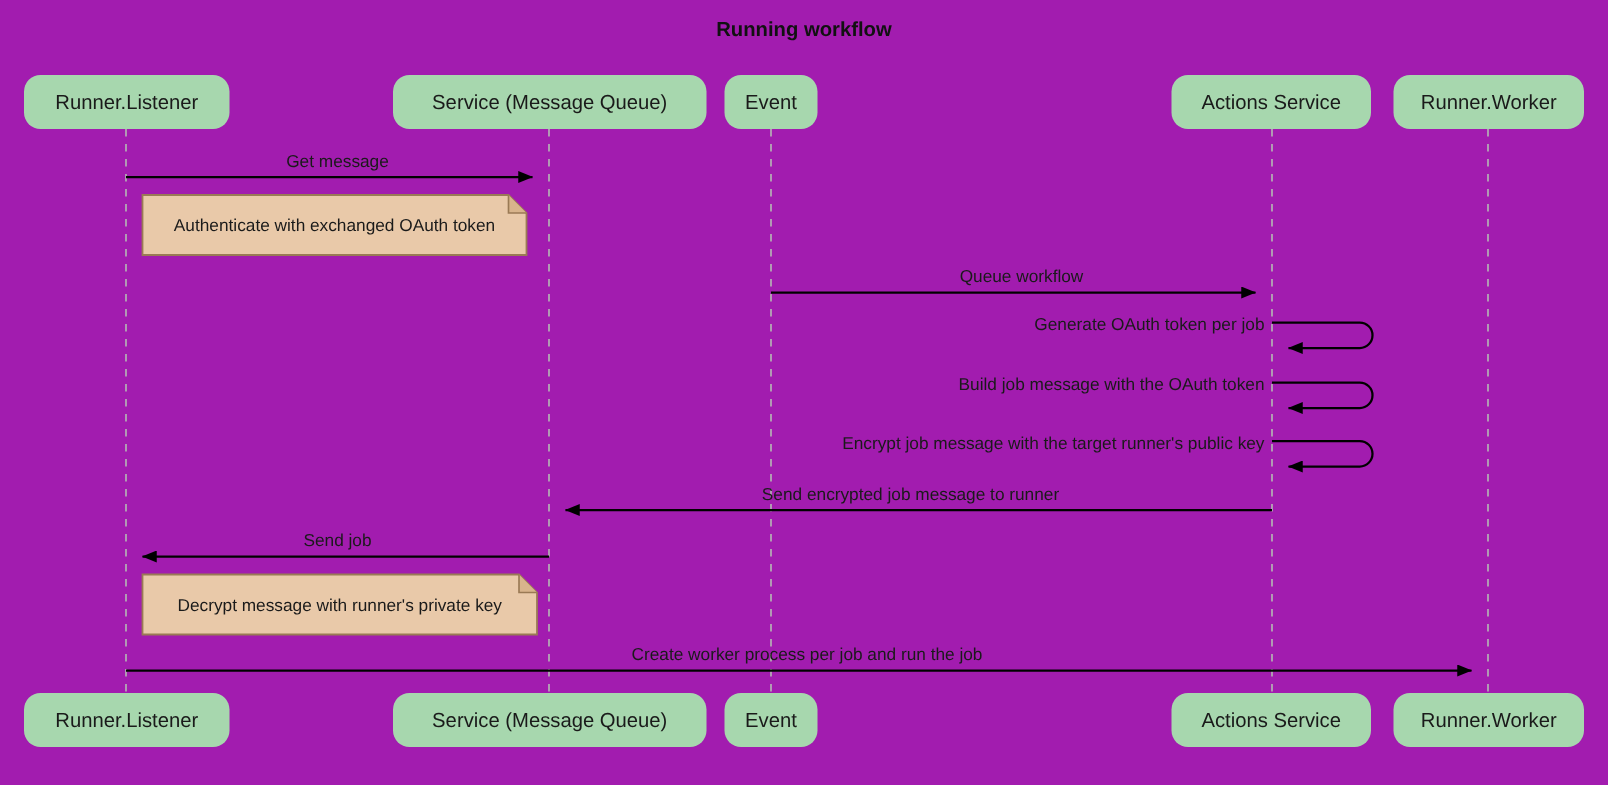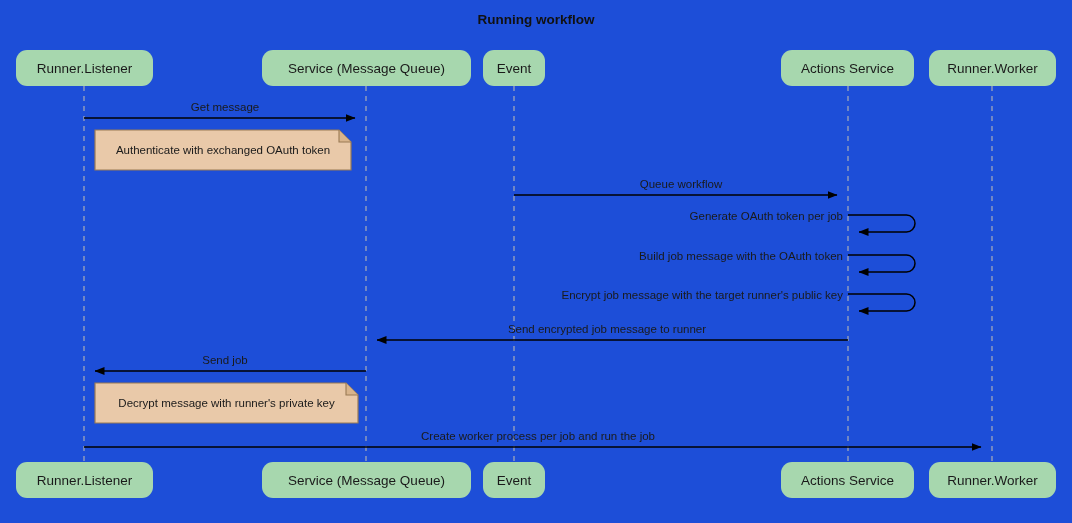--- a/index.html
+++ b/index.html
@@ -8,21 +8,21 @@
     background: #ffffff;
   }
   body {
     font-family: "Liberation Sans", sans-serif;
     -webkit-font-smoothing: antialiased;
   }
   #diagram-root {
     position: relative;
     width: 1072px;
     height: 523px;
-    background: #1d4ed8;
+    background: #a21caf;
     overflow: hidden;
   }
   #seq-svg {
     position: absolute;
     left: 0;
     top: 0;
     width: 1072px;
     height: 523px;
     display: block;
   }

